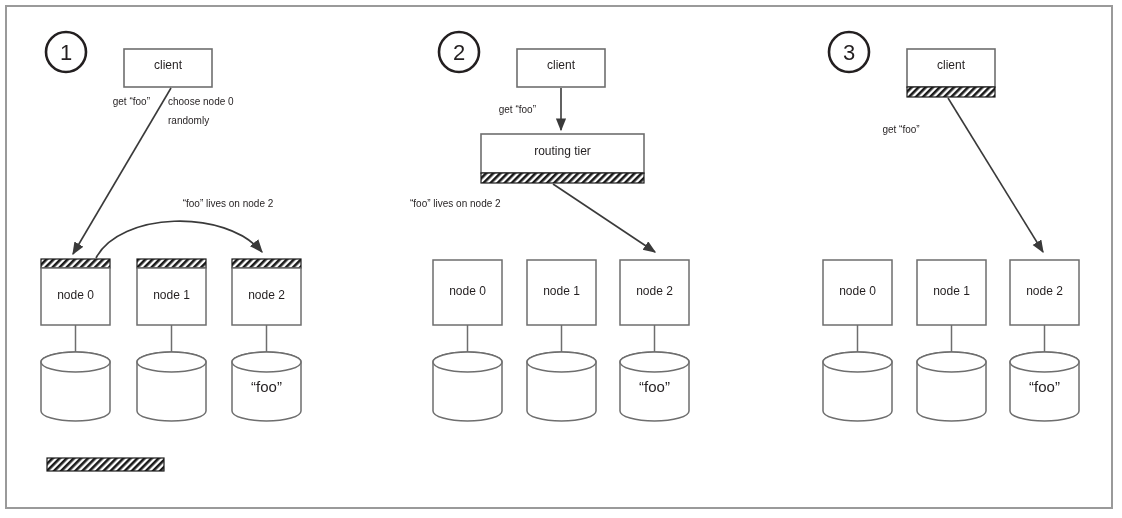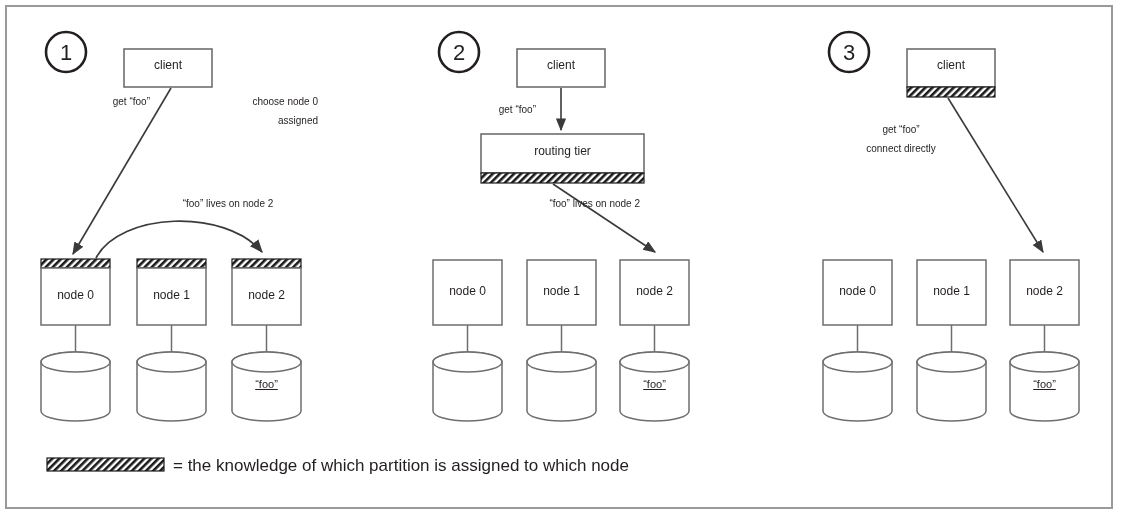--- a/index.html
+++ b/index.html
@@ -25,43 +25,41 @@
   svg.canvas{
     position:absolute;left:0;top:0;
     width:1122px;height:518px;
   }
   .txt{
     position:absolute;
     font-family:"Liberation Sans", sans-serif;
     color:#231f20;
     white-space:pre;
     line-height:1.18;
-    text-align:right;
   }
   .boxlabel{
     font-size:12px;
     text-align:center;
   }
   .annot{
     font-size:10px;
   }
   .annot.center{text-align:center;}
   .annot.right{text-align:right;}
   .stepnum{
     font-size:22px;
     text-align:center;
     width:42px;
   }
   .legendtext{
     font-size:17px;
   }
   .dbtext{
-    font-size:11px;
+    font-size:15px;
     text-align:center;
-    text-decoration:underline;
   }
 </style>
 </head>
 <body>
 
 <div id="figure">
 
   <div class="frame"></div>
 
   <svg class="canvas" viewBox="0 0 1122 518">
@@ -157,41 +155,39 @@
 
     <g>
       <rect x="47" y="458" width="117" height="13" fill="url(#hatch)" stroke="#1a1a1a" stroke-width="1.2"></rect>
     </g>
   </svg>
 
   <div class="txt stepnum" style="left:45px;top:40px;">1</div>
   <div class="txt boxlabel" style="left:124px;top:58px;width:88px;">client</div>
   <div class="txt annot right" style="left:40px;top:96px;width:110px;">get “foo”</div>
   <div class="txt annot" style="left:168px;top:96px;width:150px;">choose node 0</div>
-  <div class="txt annot" style="left:168px;top:115px;width:150px;">assigned</div>
+  <div class="txt annot" style="left:168px;top:115px;width:150px;">randomly</div>
   <div class="txt annot center" style="left:118px;top:198px;width:220px;">“foo” lives on node 2</div>
   <div class="txt boxlabel" style="left:41px;top:288px;width:69px;">node 0</div>
   <div class="txt boxlabel" style="left:137px;top:288px;width:69px;">node 1</div>
   <div class="txt boxlabel" style="left:232px;top:288px;width:69px;">node 2</div>
   <div class="txt dbtext" style="left:232px;top:378px;width:69px;">“foo”</div>
 
   <div class="txt stepnum" style="left:438px;top:40px;">2</div>
   <div class="txt boxlabel" style="left:517px;top:58px;width:88px;">client</div>
   <div class="txt annot right" style="left:426px;top:104px;width:110px;">get “foo”</div>
   <div class="txt boxlabel" style="left:481px;top:144px;width:163px;">routing tier</div>
   <div class="txt annot" style="left:410px;top:198px;width:230px;">“foo” lives on node 2</div>
   <div class="txt boxlabel" style="left:433px;top:284px;width:69px;">node 0</div>
   <div class="txt boxlabel" style="left:527px;top:284px;width:69px;">node 1</div>
   <div class="txt boxlabel" style="left:620px;top:284px;width:69px;">node 2</div>
   <div class="txt dbtext" style="left:620px;top:378px;width:69px;">“foo”</div>
 
   <div class="txt stepnum" style="left:828px;top:40px;">3</div>
   <div class="txt boxlabel" style="left:907px;top:58px;width:88px;">client</div>
   <div class="txt annot center" style="left:826px;top:124px;width:150px;">get “foo”</div>
-  <div class="txt annot center" style="left:826px;top:143px;width:150px;">connect directly</div>
   <div class="txt boxlabel" style="left:823px;top:284px;width:69px;">node 0</div>
   <div class="txt boxlabel" style="left:917px;top:284px;width:69px;">node 1</div>
   <div class="txt boxlabel" style="left:1010px;top:284px;width:69px;">node 2</div>
   <div class="txt dbtext" style="left:1010px;top:378px;width:69px;">“foo”</div>
 
-  <div class="txt legendtext" style="left:173px;top:456px;">= the knowledge of which partition is assigned to which node</div>
 
 </div>
 
 </body></html>

